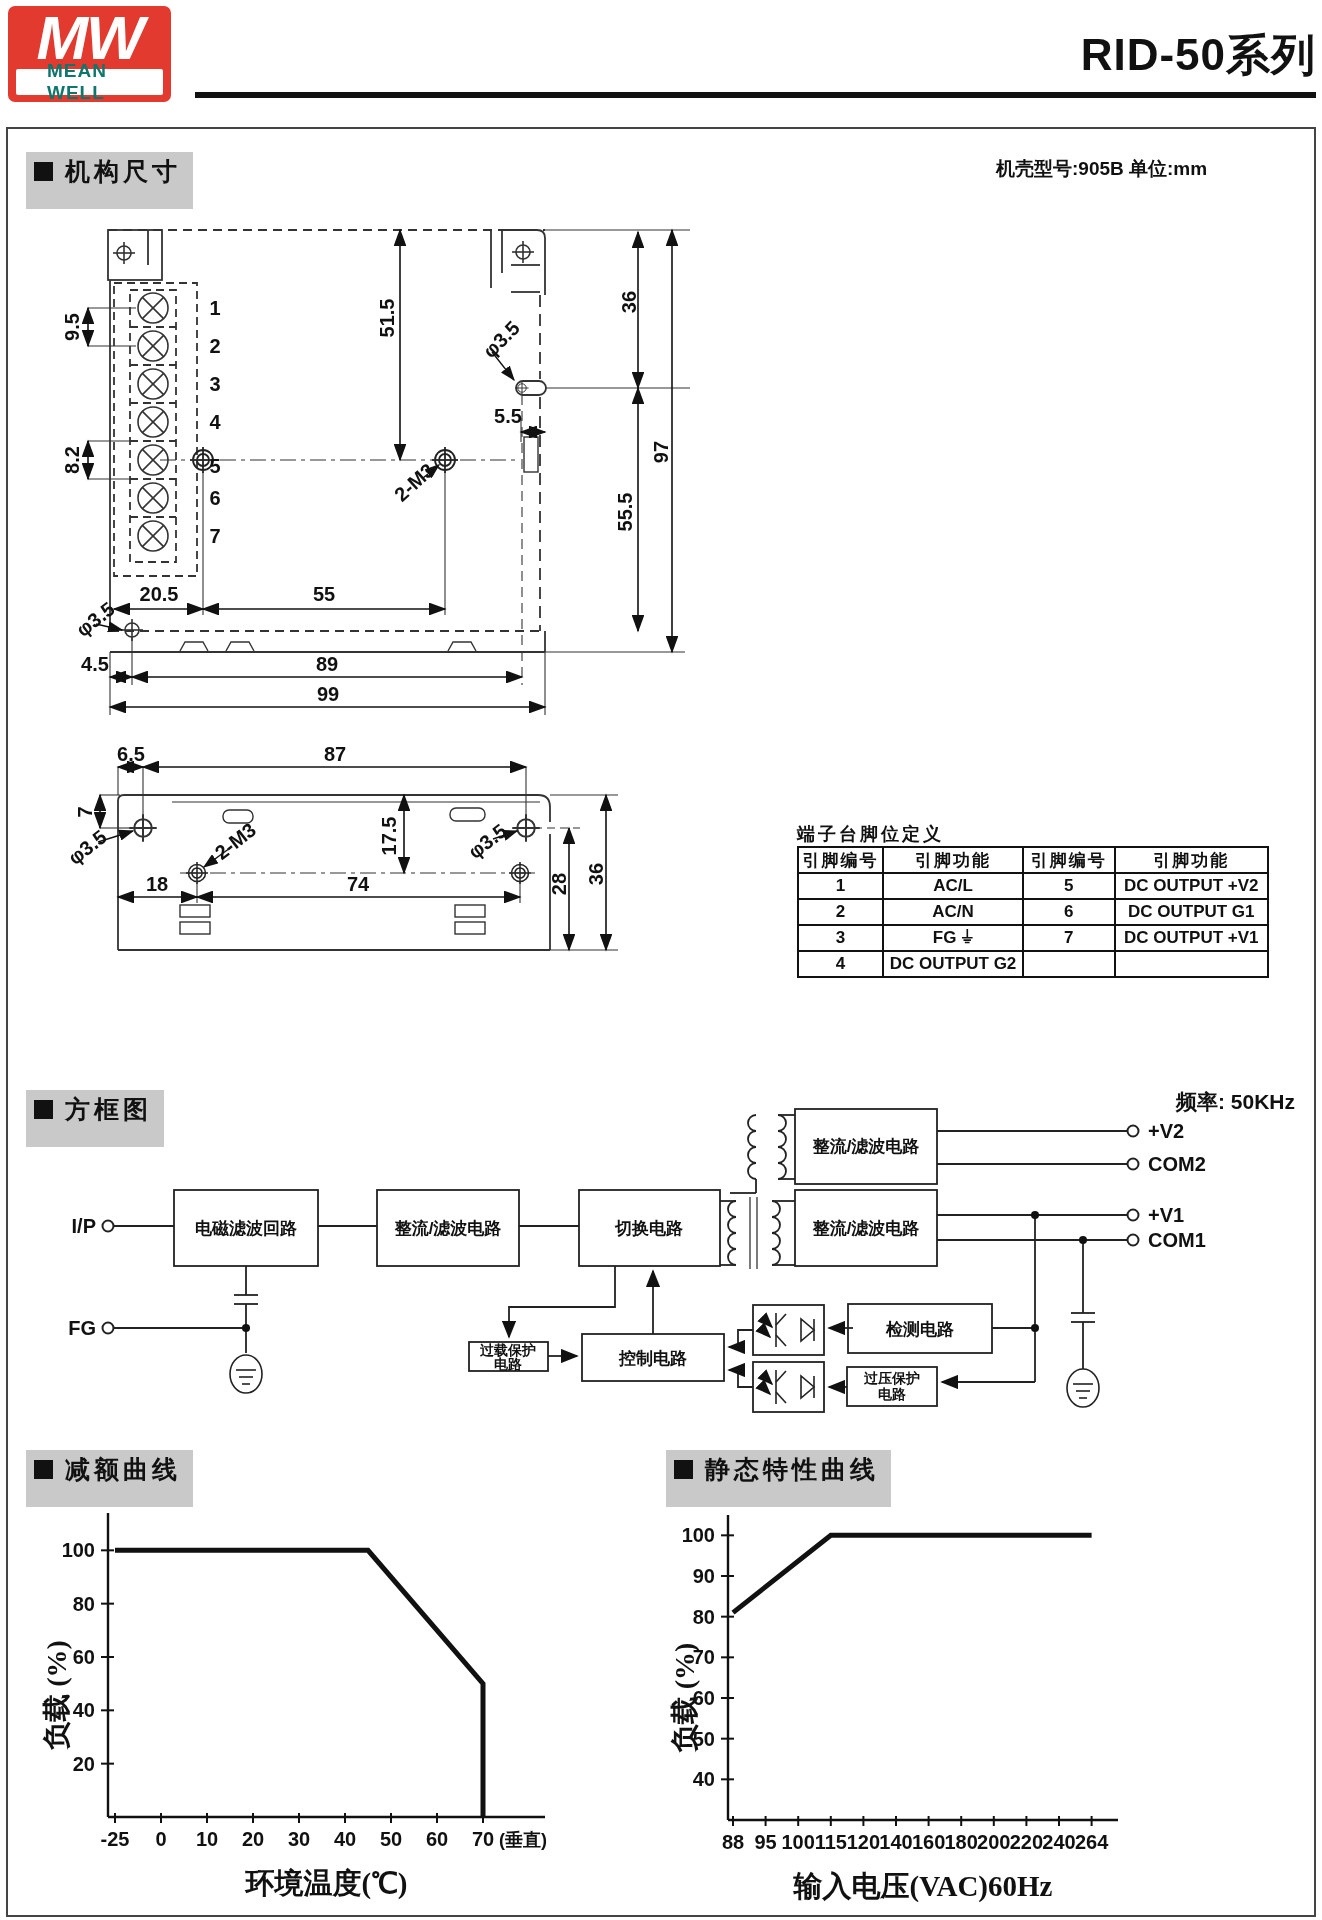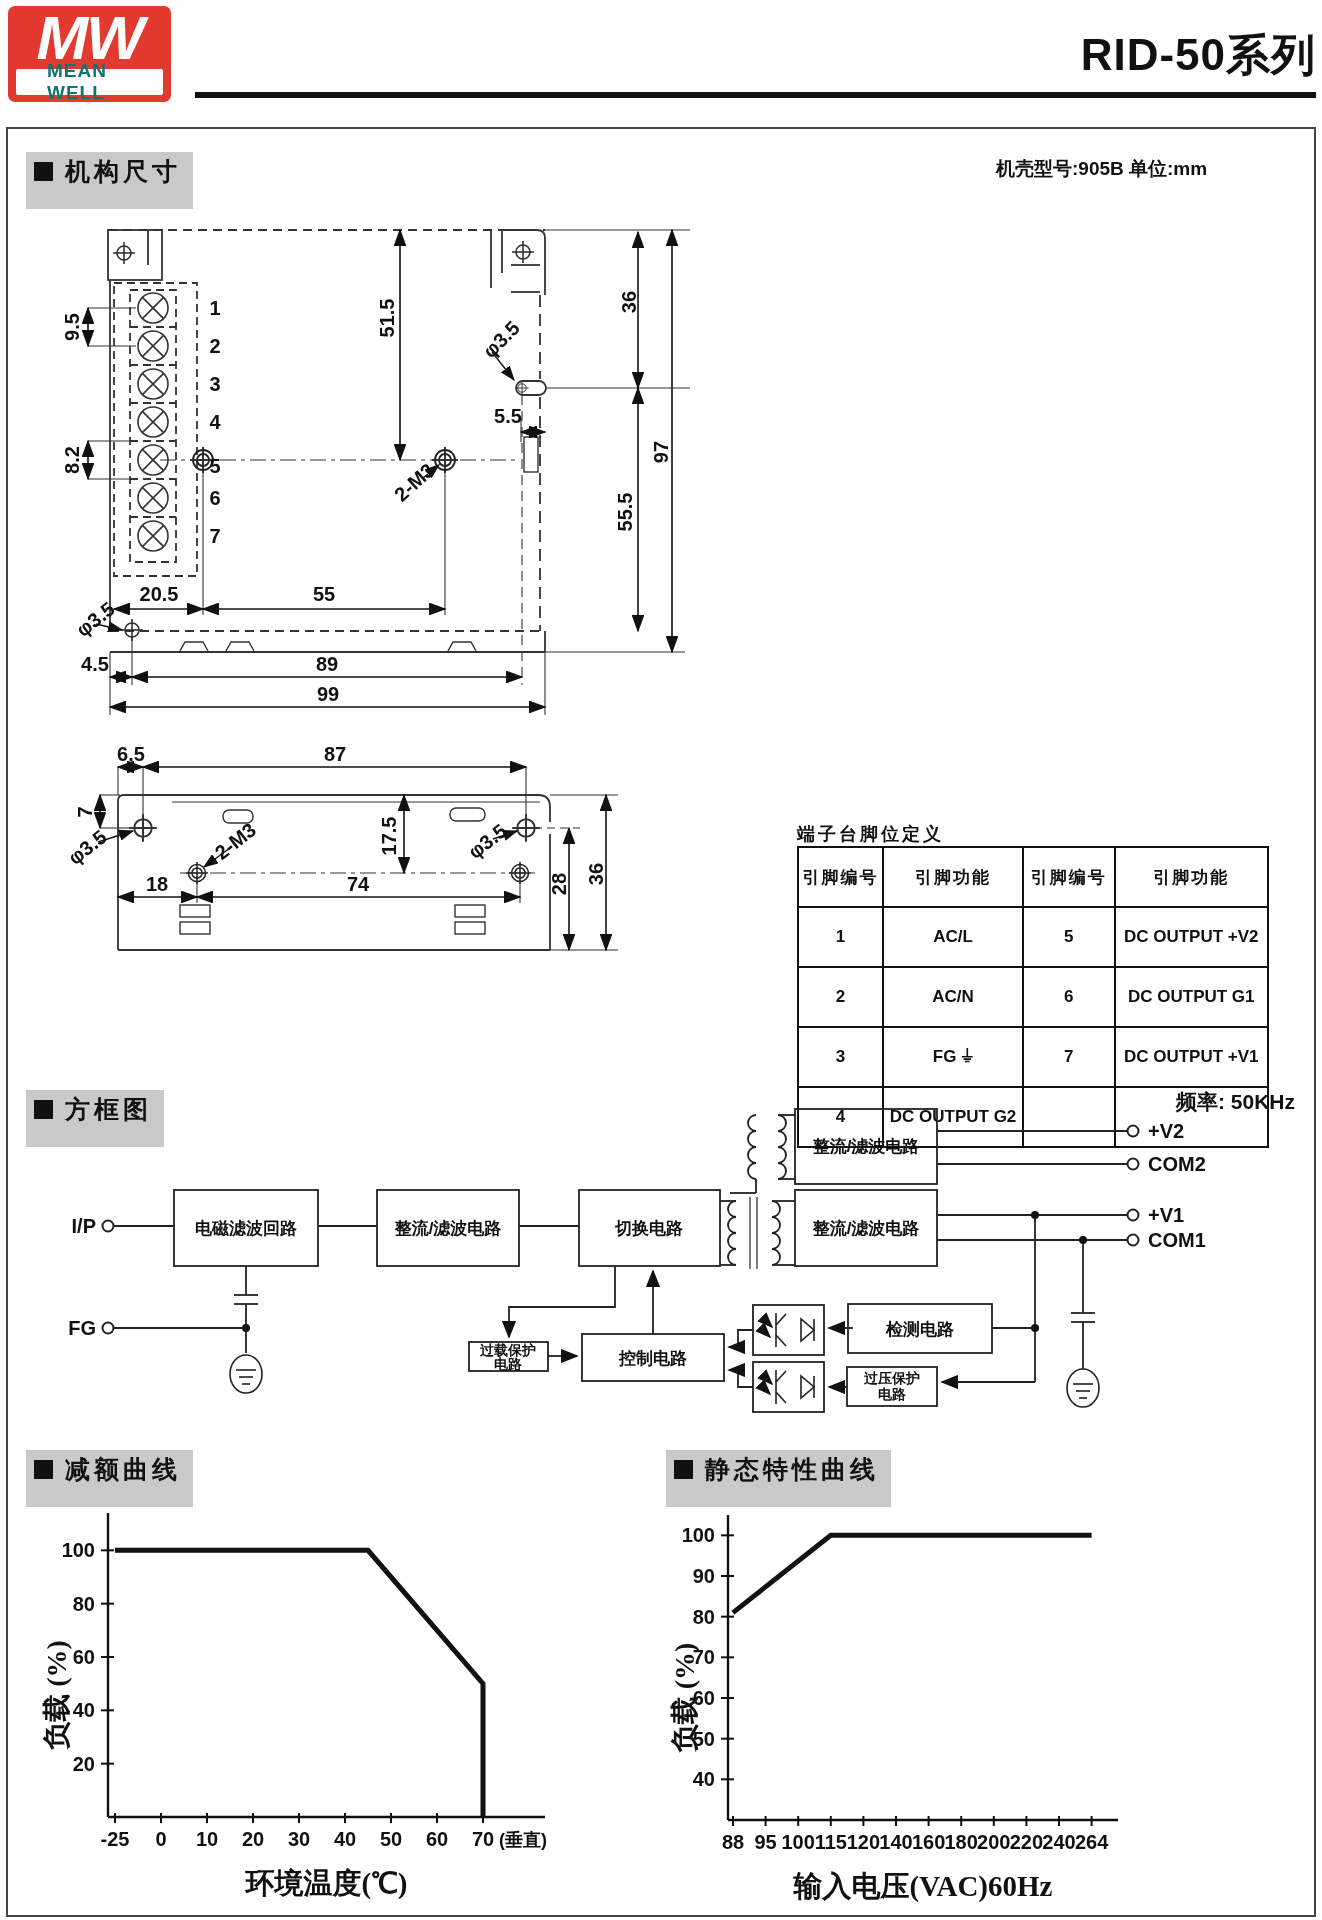--- a/index.html
+++ b/index.html
@@ -21,21 +21,21 @@
   .sec-head{display:flex;align-items:center;background:#c9c9c9;padding:3px 12px 21px 8px;
         font-size:25px;font-weight:bold;font-family:"Liberation Serif",serif;letter-spacing:4px;white-space:nowrap;}
   .sec-head .sq{width:19px;height:19px;background:#111;margin-right:12px;flex:none;}
   #case-note{left:996px;top:156px;font-size:19px;font-weight:bold;}
   
   #pin-block{left:797px;top:822px;width:478px;}
   #pin-title{font-size:18px;font-weight:bold;letter-spacing:3px;
         font-family:"Liberation Serif",serif;}
   #pin-table{border-collapse:collapse;width:472px;}
   #pin-table th,#pin-table td{border:2px solid #111;height:24px;text-align:center;
-        font-size:17px;font-weight:bold;padding:17px 2px;}
+        font-size:17px;font-weight:bold;padding:0 2px;}
   #pin-table th{font-family:"Liberation Serif",serif;font-weight:bold;letter-spacing:2px;}
   svg text{font-family:"Liberation Sans",sans-serif;fill:#111;}
   svg .cjk{font-family:"Liberation Serif",serif;}
 </style>
 </head>
 <body>
 
 <div id="page">
 
   <div class="abs" id="logo">

